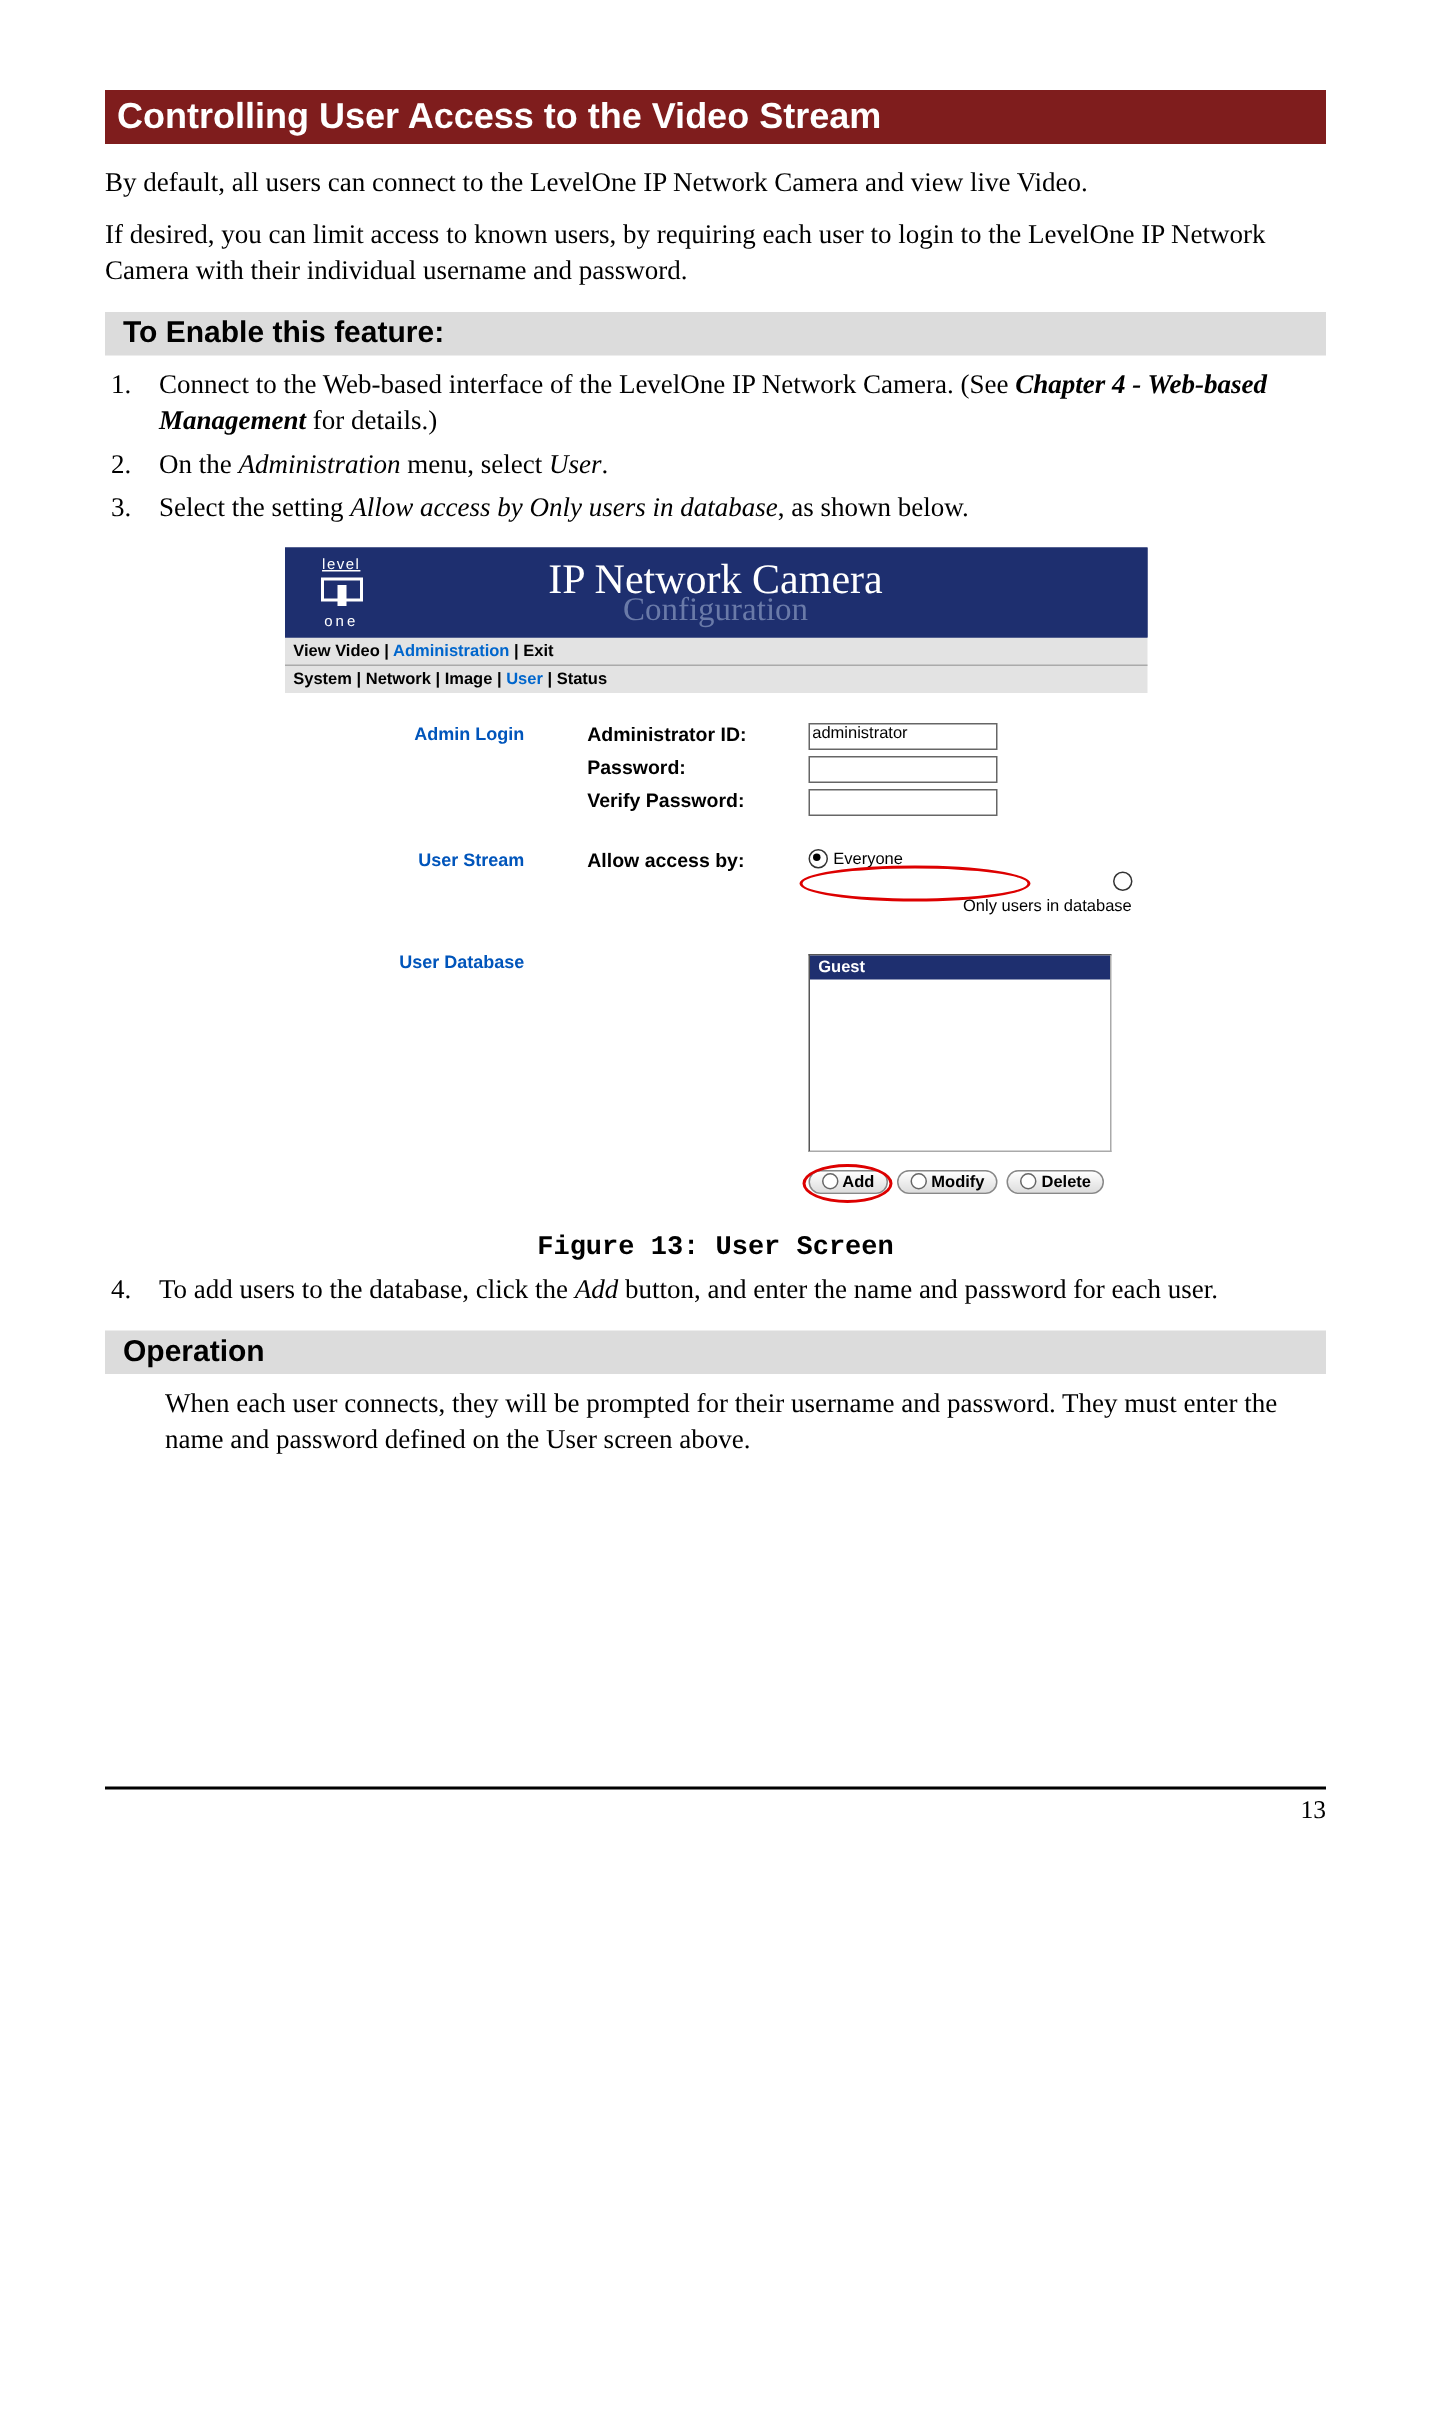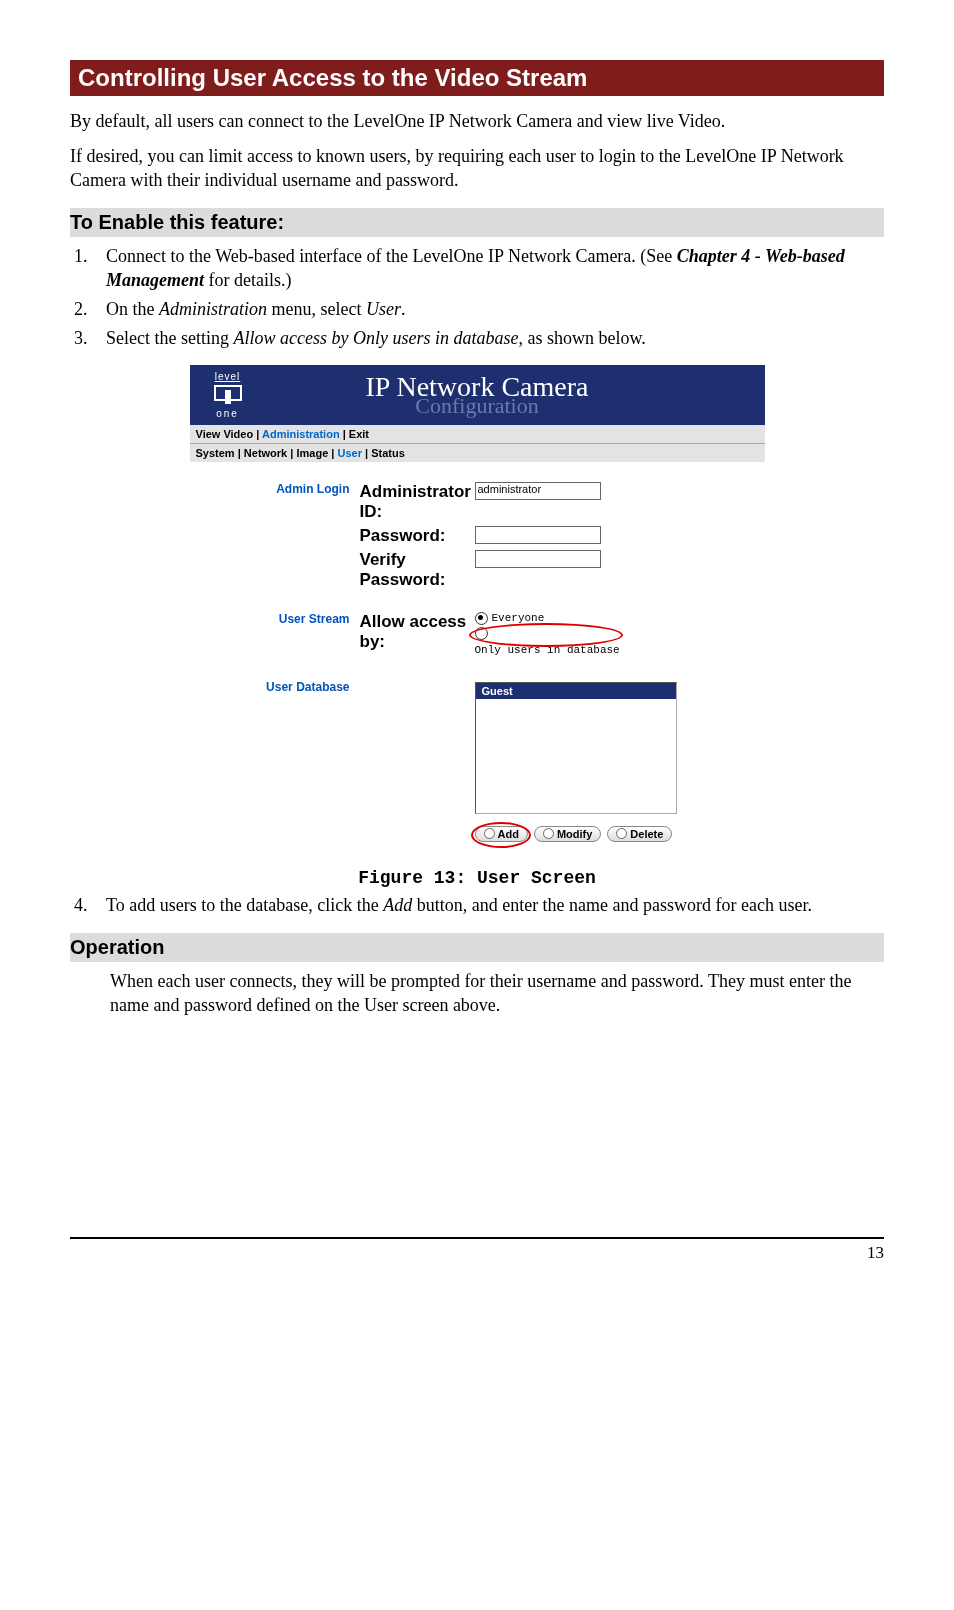--- a/index.html
+++ b/index.html
@@ -20,21 +20,21 @@
     font-size: 24px;
     padding: 4px 8px;
     margin-bottom: 14px;
   }
   p { margin: 8px 0 12px 0; line-height: 1.3; }
   .sub-heading {
     background: #dcdcdc;
     font-family: Arial, sans-serif;
     font-weight: bold;
     font-size: 20px;
-    padding: 3px 0;
+    padding: 3px 12px;
     margin-top: 16px;
     margin-bottom: 8px;
   }
   ol { margin: 6px 0 10px 0; padding-left: 22px; }
   ol li { margin-bottom: 6px; padding-left: 14px; line-height: 1.3; }
   .italic { font-style: italic; }
   .bolditalic { font-style: italic; font-weight: bold; }
   .figure-wrap { text-align: center; margin: 14px 0 6px 0; }
   .figure-caption { font-weight: bold; margin-top: 6px; font-family: Liberation Mono, monospace; }
   
@@ -99,46 +99,46 @@
     padding: 3px 6px;
     font-size: 11px;
     font-weight: bold;
     color: #000;
   }
   .ss-subnav .active { color: #0066cc; }
   .ss-body {
     background: #fff;
     padding: 20px 10px 16px 10px;
   }
-  .ss-row { display: flex; margin-bottom: 4px; }
+  .ss-row { display: flex; margin-bottom: 4px; gap: 32px; }
   .ss-leftlabel {
     width: 150px;
     text-align: right;
     color: #0055bb;
     font-weight: bold;
     font-size: 12px;
     padding-right: 10px;
   }
   .ss-midlabel {
     width: 115px;
     font-weight: bold;
-    font-size: 17px;
+    font-size: 13px;
     color: #000;
   }
   .ss-field { flex: 1; }
   .ss-input {
     border: 1px solid #666;
     height: 16px;
     width: 120px;
     padding: 0 2px;
     font-size: 11px;
     background:#fff;
   }
   .ss-section-gap { height: 18px; }
-  .ss-radio-wrap { display:flex; align-items:flex-start; gap:4px; margin-bottom:2px;font-family:Liberation Mono, monospace;}
+  .ss-radio-wrap { display:flex; align-items:flex-end; gap:4px; margin-bottom:2px;}
   .ss-radio { width:11px; height:11px; border-radius:50%; border:1px solid #333; display:inline-block; position:relative; background:#fff;}
   .ss-radio.checked::after { content:""; position:absolute; left:2px; top:2px; width:5px; height:5px; background:#000; border-radius:50%;}
   .red-ellipse {
     position: absolute;
     border: 2px solid #d00;
     border-radius: 50%;
   }
   .ss-listbox {
     width: 200px;
     height: 130px;

